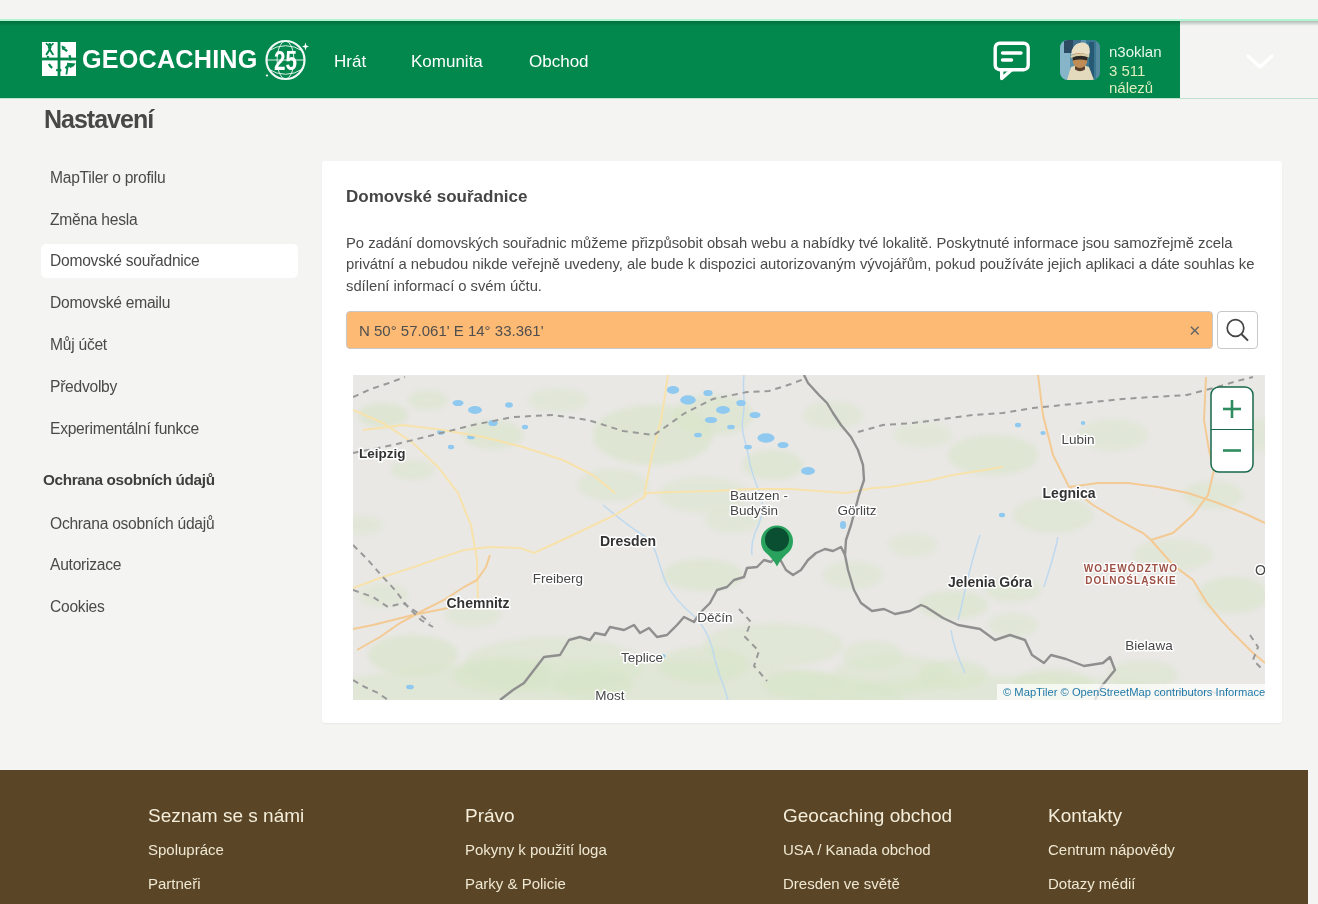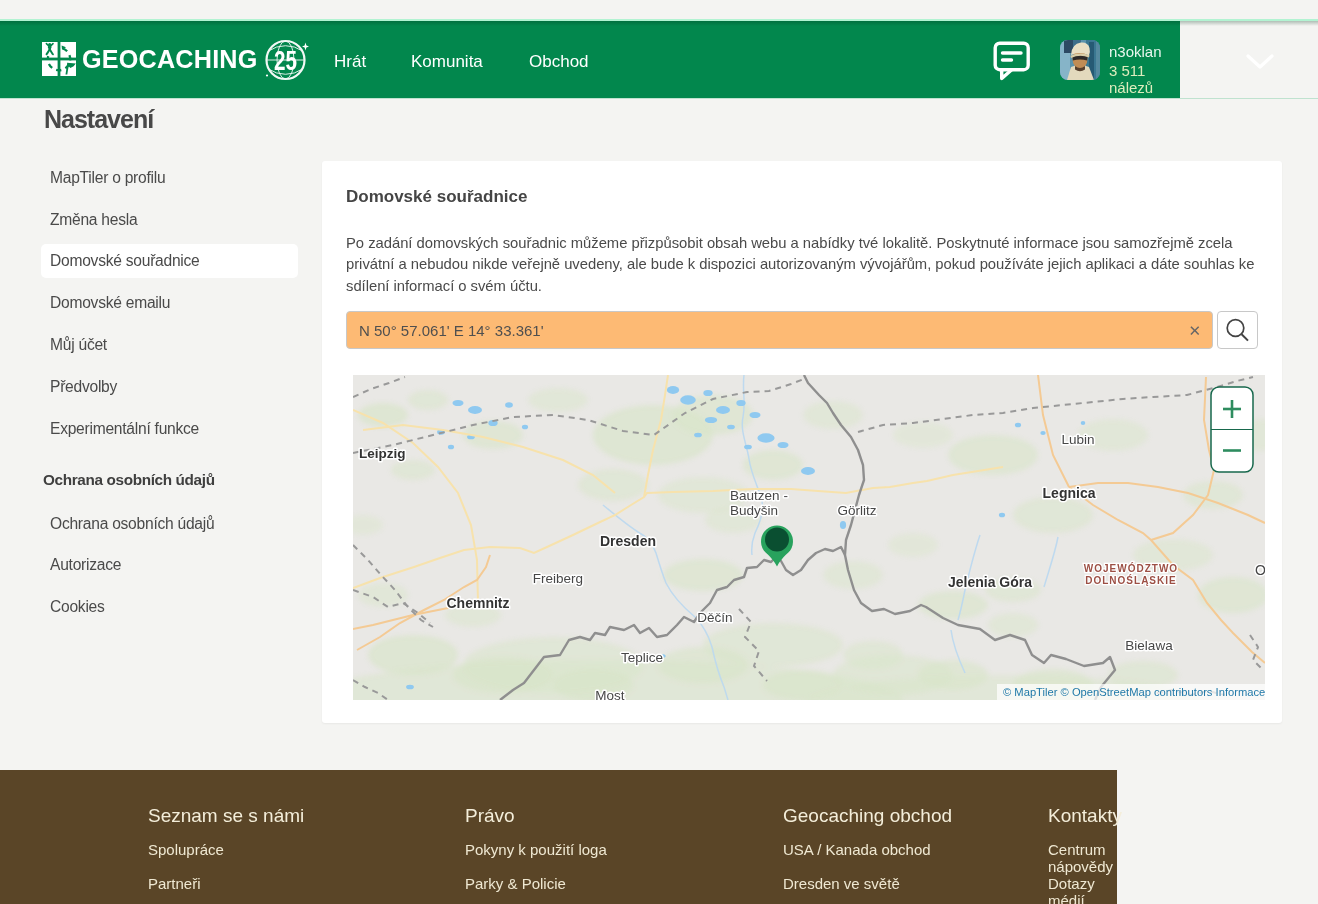--- a/index.html
+++ b/index.html
@@ -29,21 +29,21 @@
   .card h2 { position:absolute; left:24px; top:26px; font-size:17px; font-weight:700; color:#454545; }
   .para { position:absolute; left:24px; top:71.5px; font-size:14.8px; color:#4a4a4a; line-height:21.5px; white-space:nowrap; letter-spacing:-0.02px; }
   .inputrow { position:absolute; left:24px; top:150px; }
   .inp { position:absolute; left:0; top:0; width:867px; height:38px; border:1px solid #c8c8c8; border-radius:4px; background:#fdba74; }
   .inp .txt { position:absolute; left:12px; top:10px; font-size:15px; color:#4f4f4f; }
   .inp .x { position:absolute; right:11px; top:10px; font-size:15px; color:#666; }
   .sbtn { position:absolute; left:871px; top:0; width:41px; height:38px; border:1px solid #c8c8c8; border-radius:4px; background:#fff; }
   .mapwrap { position:absolute; left:24px; top:214px; width:912px; height:409px; overflow:hidden;margin-left:7px; }
 
   
-  footer { position:absolute; left:0; top:770px; width:1117px; height:134px; background:#5a4527; color:#f2ecd9;padding-left:28px; }
+  footer { position:absolute; left:0; top:770px; width:1308px; height:134px; background:#5a4527; color:#f2ecd9;padding-left:28px; }
   .fh { position:absolute; top:34.5px; font-size:19px; color:#f4eeda; }
   .fl { position:absolute; font-size:15px; color:#efe8d2; }
 </style>
 </head>
 <body>
 <header>
   <div class="topstrip"></div>
     <div class="topshade"></div>
     <div class="botline"></div>
   <svg class="abs" style="left:42px; top:23px;" width="34" height="34" viewBox="0 0 34 34">

